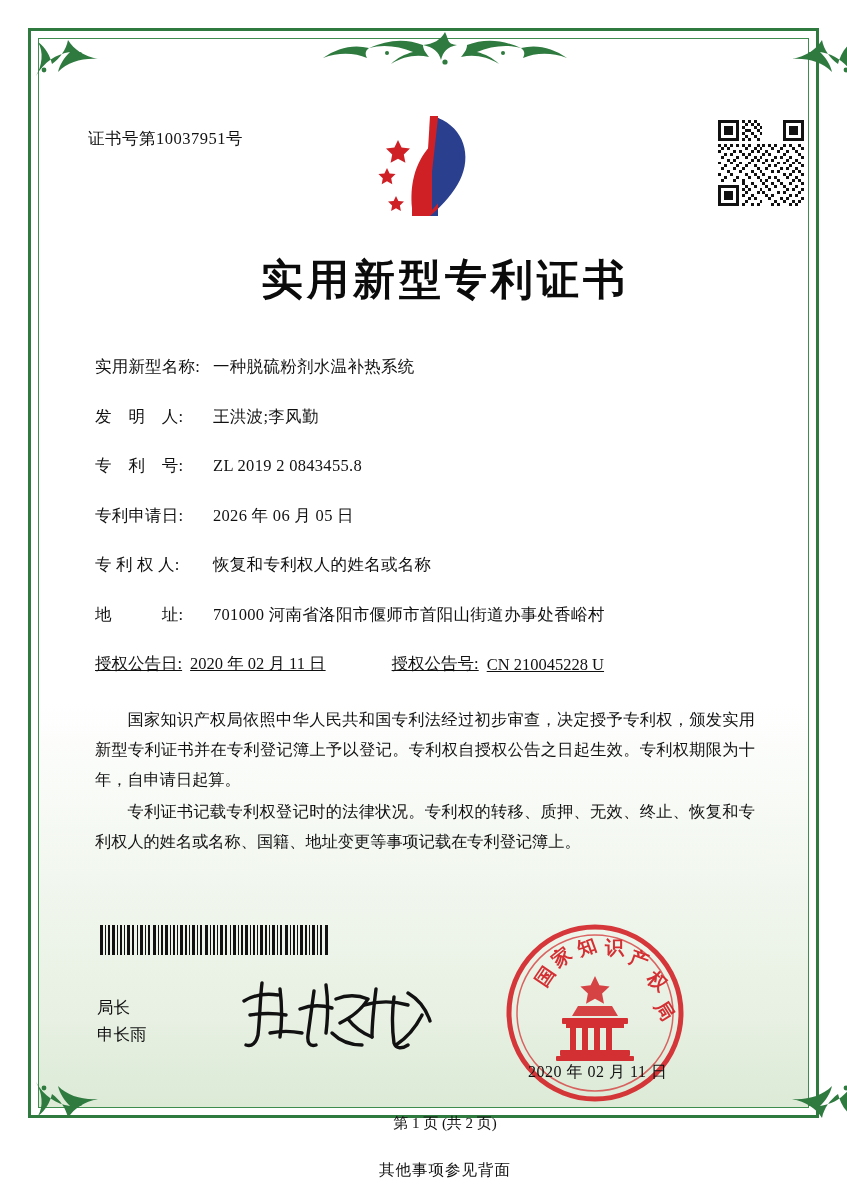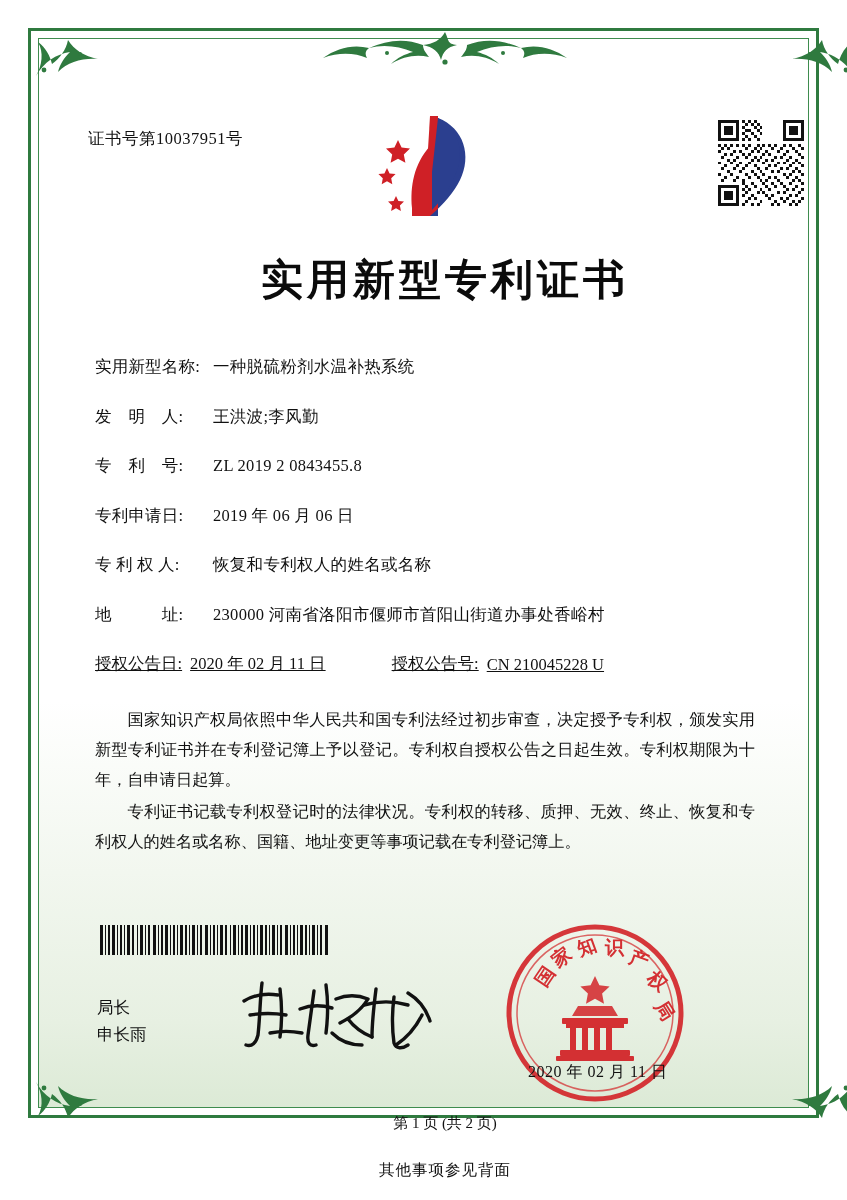--- a/index.html
+++ b/index.html
@@ -503,29 +503,29 @@
     <div class="field">
       <div class="field-label">发　明　人:</div>
       <div class="field-value">王洪波;李风勤</div>
     </div>
     <div class="field">
       <div class="field-label">专　利　号:</div>
       <div class="field-value">ZL 2019 2 0843455.8</div>
     </div>
     <div class="field">
       <div class="field-label">专利申请日:</div>
-      <div class="field-value">2019 年 06 月 06 日</div>
+      <div class="field-value">2026 年 06 月 05 日</div>
     </div>
     <div class="field">
       <div class="field-label">专 利 权 人:</div>
       <div class="field-value">恢复和专利权人的姓名或名称</div>
     </div>
     <div class="field">
       <div class="field-label">地　　　址:</div>
-      <div class="field-value">230000 河南省洛阳市偃师市首阳山街道办事处香峪村</div>
+      <div class="field-value">701000 河南省洛阳市偃师市首阳山街道办事处香峪村</div>
     </div>
 
     <div class="field-row2">
       <div class="sub">
         <span class="lbl">授权公告日:</span>
         <span>2020 年 02 月 11 日</span>
       </div>
       <div class="sub second">
         <span class="lbl">授权公告号:</span>
         <span>CN 210045228 U</span>

